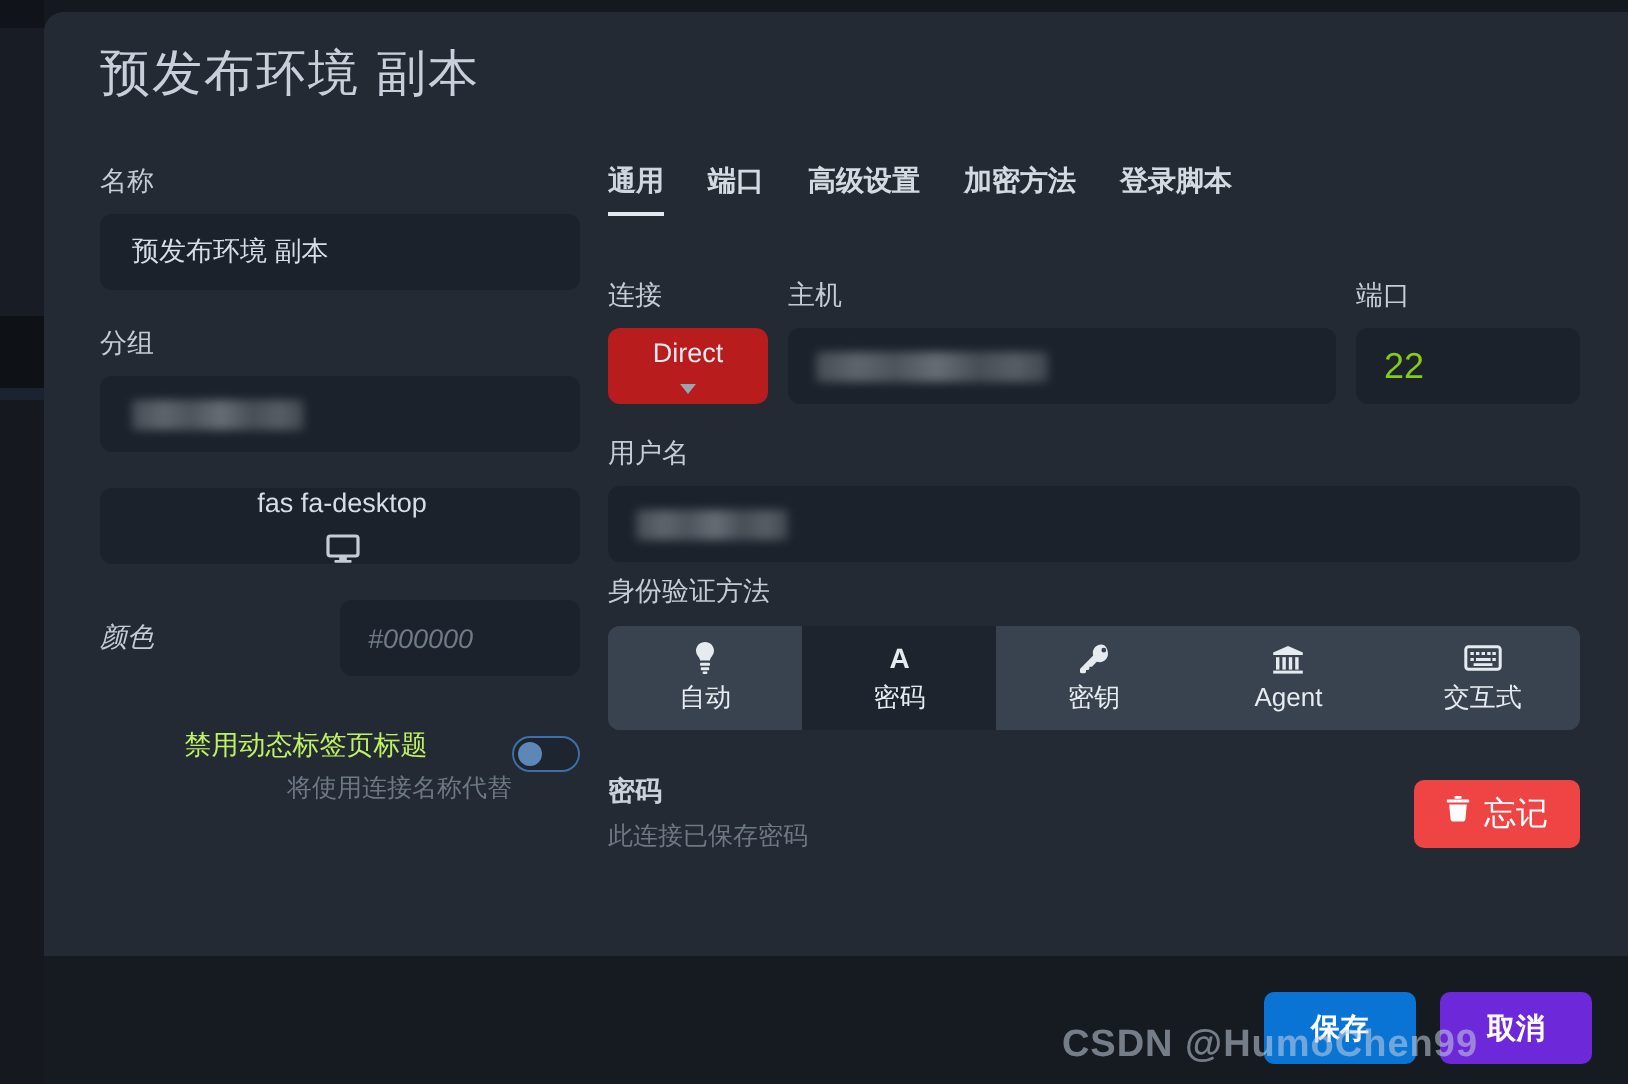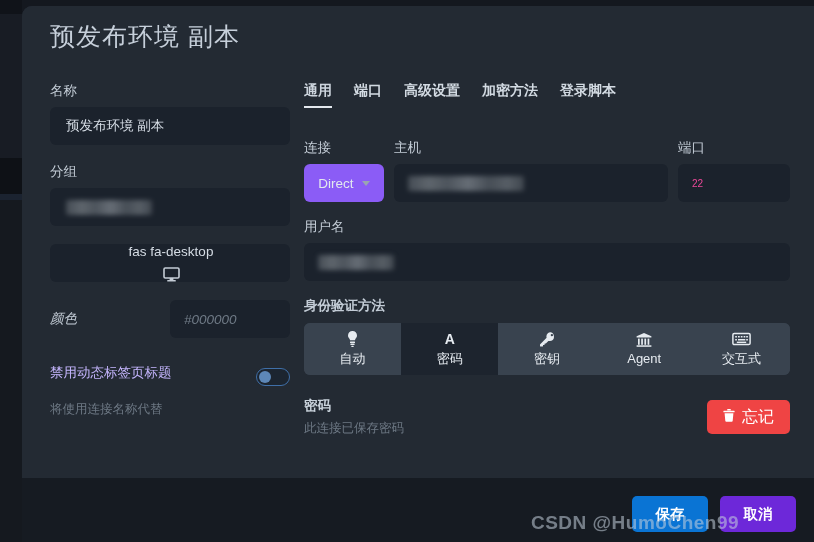--- a/index.html
+++ b/index.html
@@ -69,22 +69,22 @@
   .color-row { display: flex; align-items: center; margin-top: 6px; font-style: italic; }
   .color-row .field-label { margin: 0; width: 120px; }
   .color-box {
     width: 120px; height: 38px; background: #1b222c; border-radius: 6px;
     display: flex; align-items: center; padding: 0 14px;
     font-size: 13.5px; color: #707b87;
   }
 
   .toggle-row { display: flex; align-items: flex-start; margin-top: 26px; width: 240px; }
   .toggle-texts { flex: 1; }
-  .toggle-title { font-size: 13.5px; color: #c4b5fd; }
-  .toggle-sub { font-size: 12.5px; color: #6d7884; margin-top: 19px; }
+  .toggle-title { font-size: 13.5px; color: #bef264; text-align: center; }
+  .toggle-sub { font-size: 12.5px; color: #6d7884; margin-top: 4px; text-align: right; }
   .switch {
     width: 34px; height: 18px; border-radius: 10px;
     background: #1c2530; border: 1px solid #3f6fa8;
     position: relative; flex: none; margin-top: 4px;
   }
   .switch .knob {
     position: absolute; left: 2px; top: 2px;
     width: 12px; height: 12px; border-radius: 50%;
     background: #5d87b7;
   }
@@ -100,38 +100,38 @@
     content: ""; position: absolute; left: 0; right: 0; bottom: 0;
     height: 2px; background: #e3e8ee;
   }
   .tab:not(.active) { font-weight: bold; color: #d2dae2; }
 
   .conn-row { display: flex; gap: 10px; margin-top: 31px; }
   .col-conn { width: 80px; }
   .col-host { flex: 1; }
   .col-port { width: 112px; }
   .sel-box {
-    height: 38px; background: #8b5cf6; border-radius: 6px;
+    height: 38px; background: #b91c1c; border-radius: 6px;
     display: flex; align-items: center; justify-content: center; gap: 8px;
-    font-size: 13.5px; color: #e2e8ee; cursor: pointer;
+    font-size: 13.5px; color: #e2e8ee; cursor: pointer; flex-direction: column;
   }
   .caret {
     width: 0; height: 0; border-left: 4px solid transparent;
     border-right: 4px solid transparent; border-top: 5px solid #9aa5b1;
   }
   .plain-box {
     height: 38px; background: #1b222c; border-radius: 6px;
     display: flex; align-items: center; padding: 0 14px;
-    font-size: 10px; color: #ec4899;
+    font-size: 18px; color: #84cc16;
   }
 
   .user-group { margin-top: 16px; }
   .user-box { height: 38px; width: 486px; }
 
-  .auth-label { margin-top: 16px; display:block;font-weight:bold; }
+  .auth-label { margin-top: 6px; display:block; }
   .seg {
     display: flex; width: 486px; height: 52px; margin-top: 8px;
     border-radius: 6px; overflow: hidden; background: #39434f;
   }
   .seg-item {
     flex: 1; display: flex; flex-direction: column; align-items: center;
     justify-content: center; gap: 3px; cursor: pointer;
     color: #e6ebf0; font-size: 13px; background: #39434f;
   }
   .seg-item.selected { background: #1d242e; }

